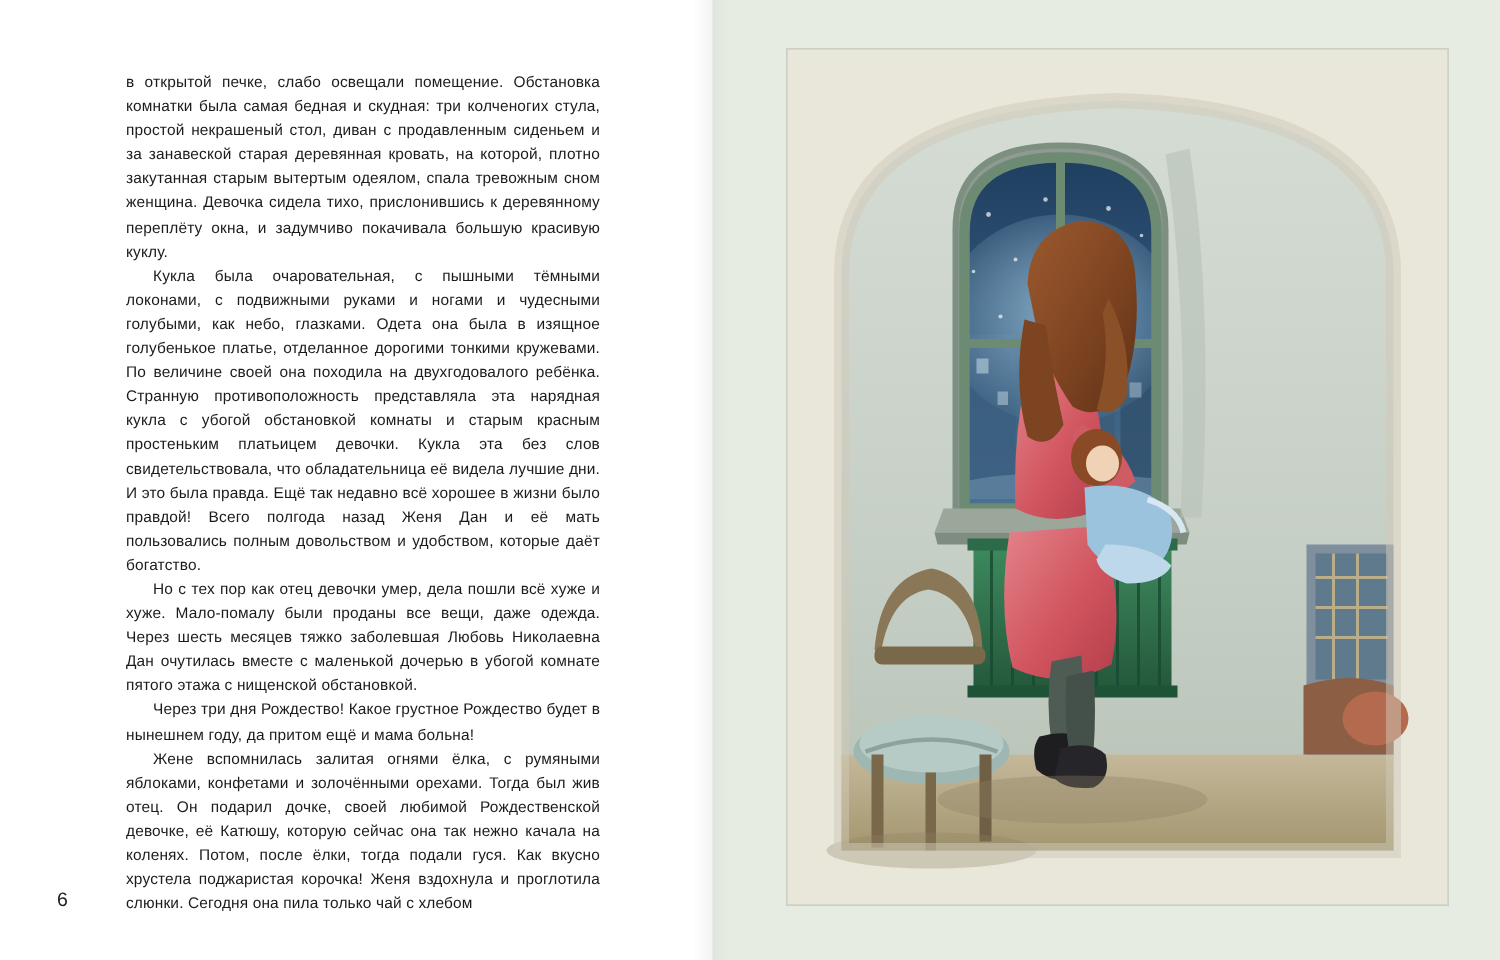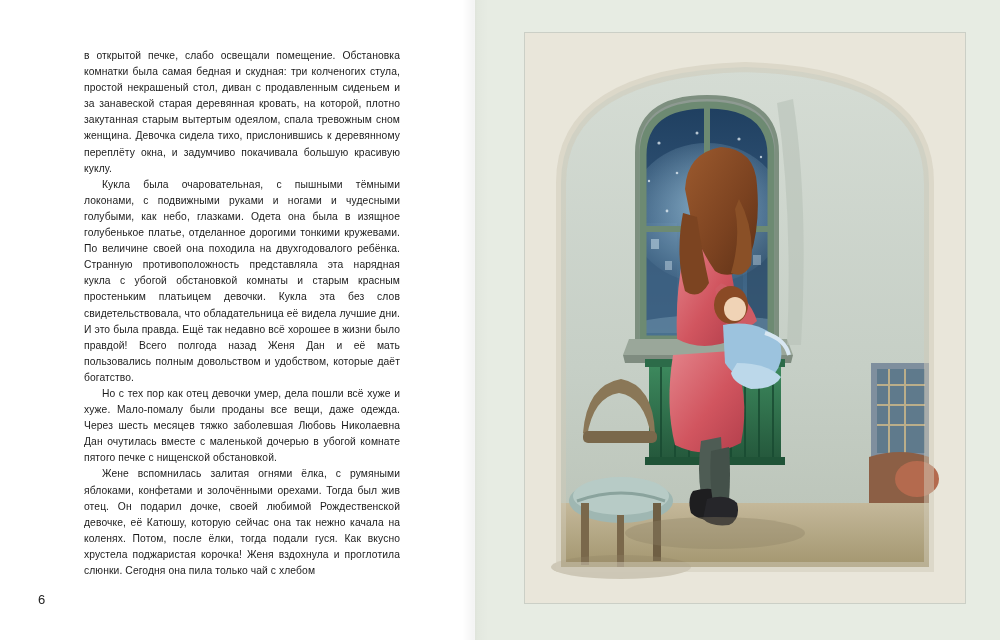--- a/index.html
+++ b/index.html
@@ -90,21 +90,22 @@
 </style>
 </head>
 <body>
 
 <div class="spread">
 
   <div class="page-left">
     <div class="text-column">
       <p class="first">в открытой печке, слабо освещали помещение. Обстановка комнатки была самая бедная и скудная: три колченогих стула, простой некрашеный стол, диван с продавленным сиденьем и за занавеской старая деревянная кровать, на которой, плотно закутанная старым вытертым одеялом, спала тревожным сном женщина. Девочка сидела тихо, прислонившись к деревянному переплёту окна, и задумчиво покачивала большую красивую куклу.</p>
       <p>Кукла была очаровательная, с пышными тёмными локонами, с подвижными руками и ногами и чудесными голубыми, как небо, глазками. Одета она была в изящное голубенькое платье, отделанное дорогими тонкими кружевами. По величине своей она походила на двухгодовалого ребёнка. Странную противоположность представляла эта нарядная кукла с убогой обстановкой комнаты и старым красным простеньким платьицем девочки. Кукла эта без слов свидетельствовала, что обладательница её видела лучшие дни. И это была правда. Ещё так недавно всё хорошее в жизни было правдой! Всего полгода назад Женя Дан и её мать пользовались полным довольством и удобством, которые даёт богатство.</p>
-      <p>Но с тех пор как отец девочки умер, дела пошли всё хуже и хуже. Мало-помалу были проданы все вещи, даже одежда. Через шесть месяцев тяжко заболевшая Любовь Николаевна Дан очутилась вместе с маленькой дочерью в убогой комнате пятого печке с нищенской обстановкой.</p>
+      <p>Но с тех пор как отец девочки умер, дела пошли всё хуже и хуже. Мало-помалу были проданы все вещи, даже одежда. Через шесть месяцев тяжко заболевшая Любовь Николаевна Дан очутилась вместе с маленькой дочерью в убогой комнате пятого этажа с нищенской обстановкой.</p>
+      <p>Через три дня Рождество! Какое грустное Рождество будет в нынешнем году, да притом ещё и мама больна!</p>
       <p>Жене вспомнилась залитая огнями ёлка, с румяными яблоками, конфетами и золочёнными орехами. Тогда был жив отец. Он подарил дочке, своей любимой Рождественской девочке, её Катюшу, которую сейчас она так нежно качала на коленях. Потом, после ёлки, тогда подали гуся. Как вкусно хрустела поджаристая корочка! Женя вздохнула и проглотила слюнки. Сегодня она пила только чай с хлебом</p>
     </div>
     <div class="folio">6</div>
   </div>
 
   <div class="page-right">
     <div class="illustration">
       <svg class="illus-svg" viewBox="0 0 440 570" xmlns="http://www.w3.org/2000/svg">
         <defs>
           <linearGradient id="skyGrad" x1="0" y1="0" x2="0" y2="1">

